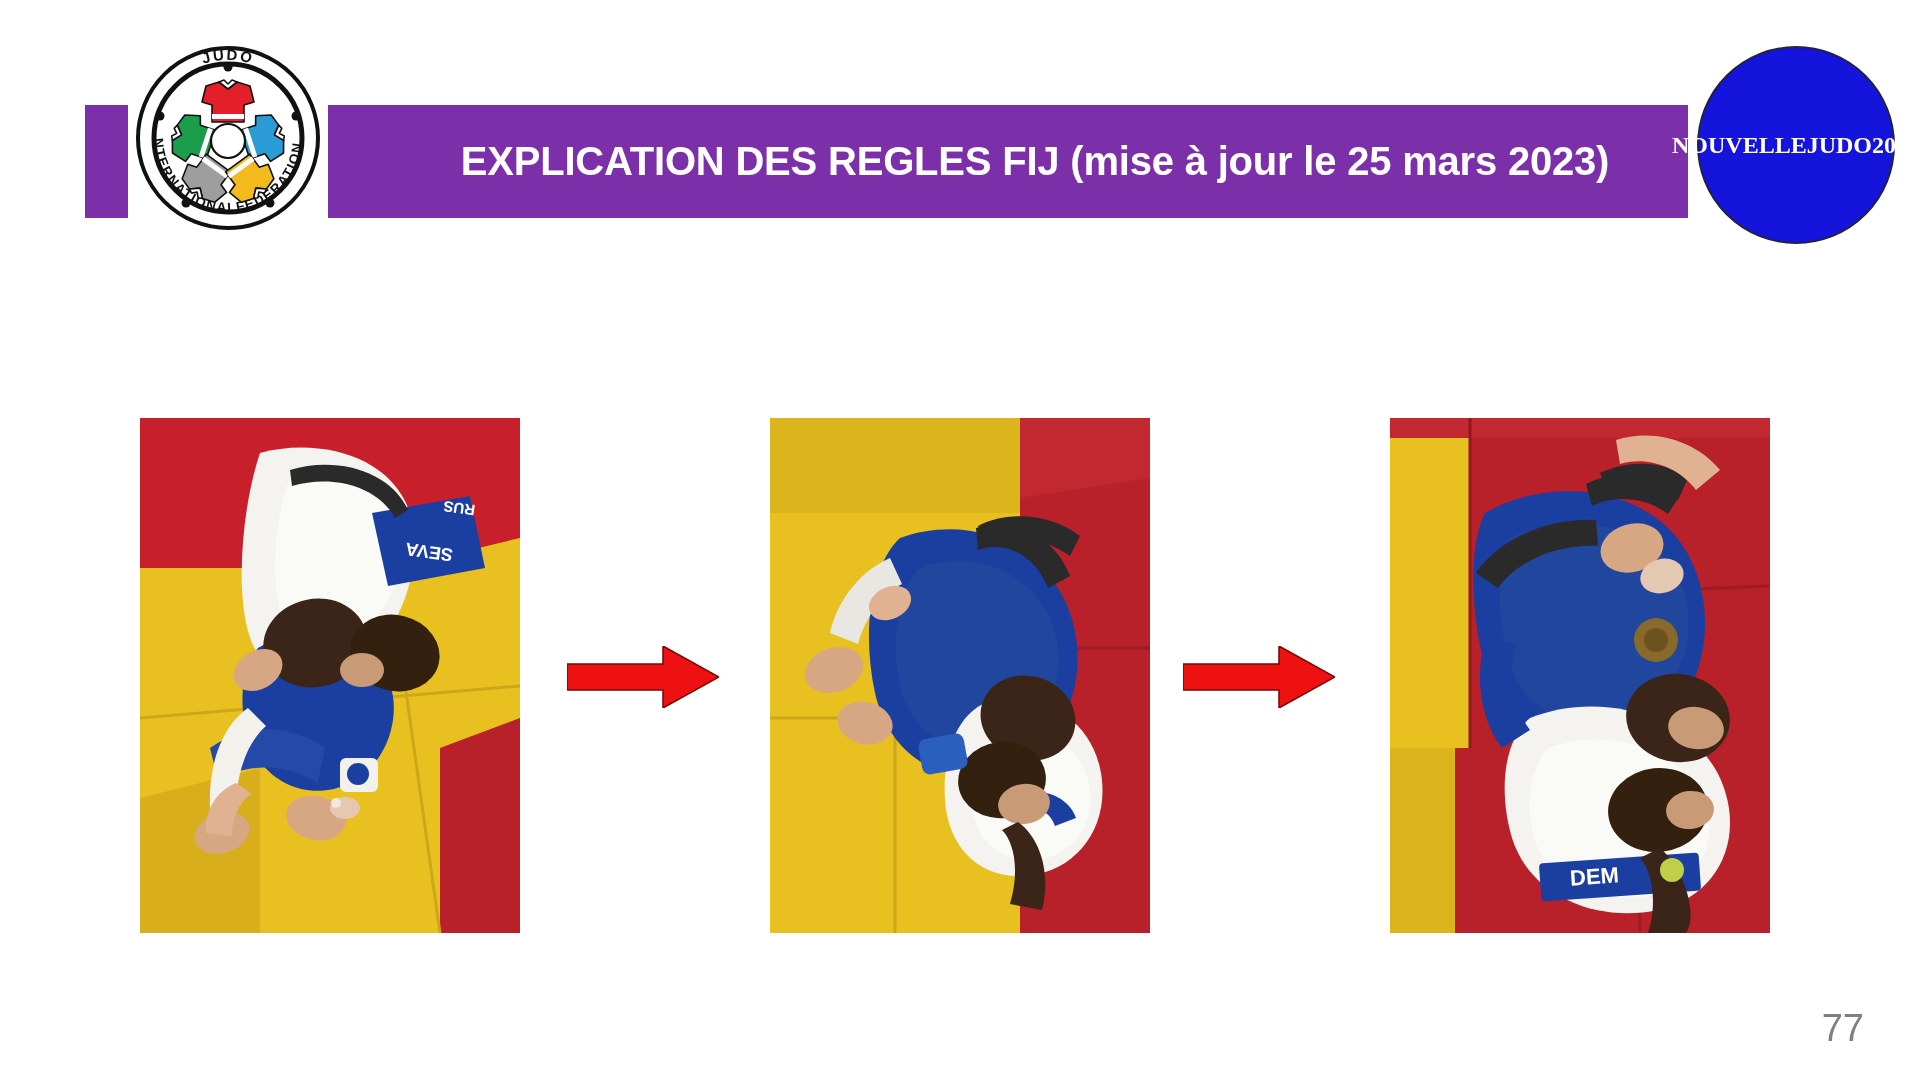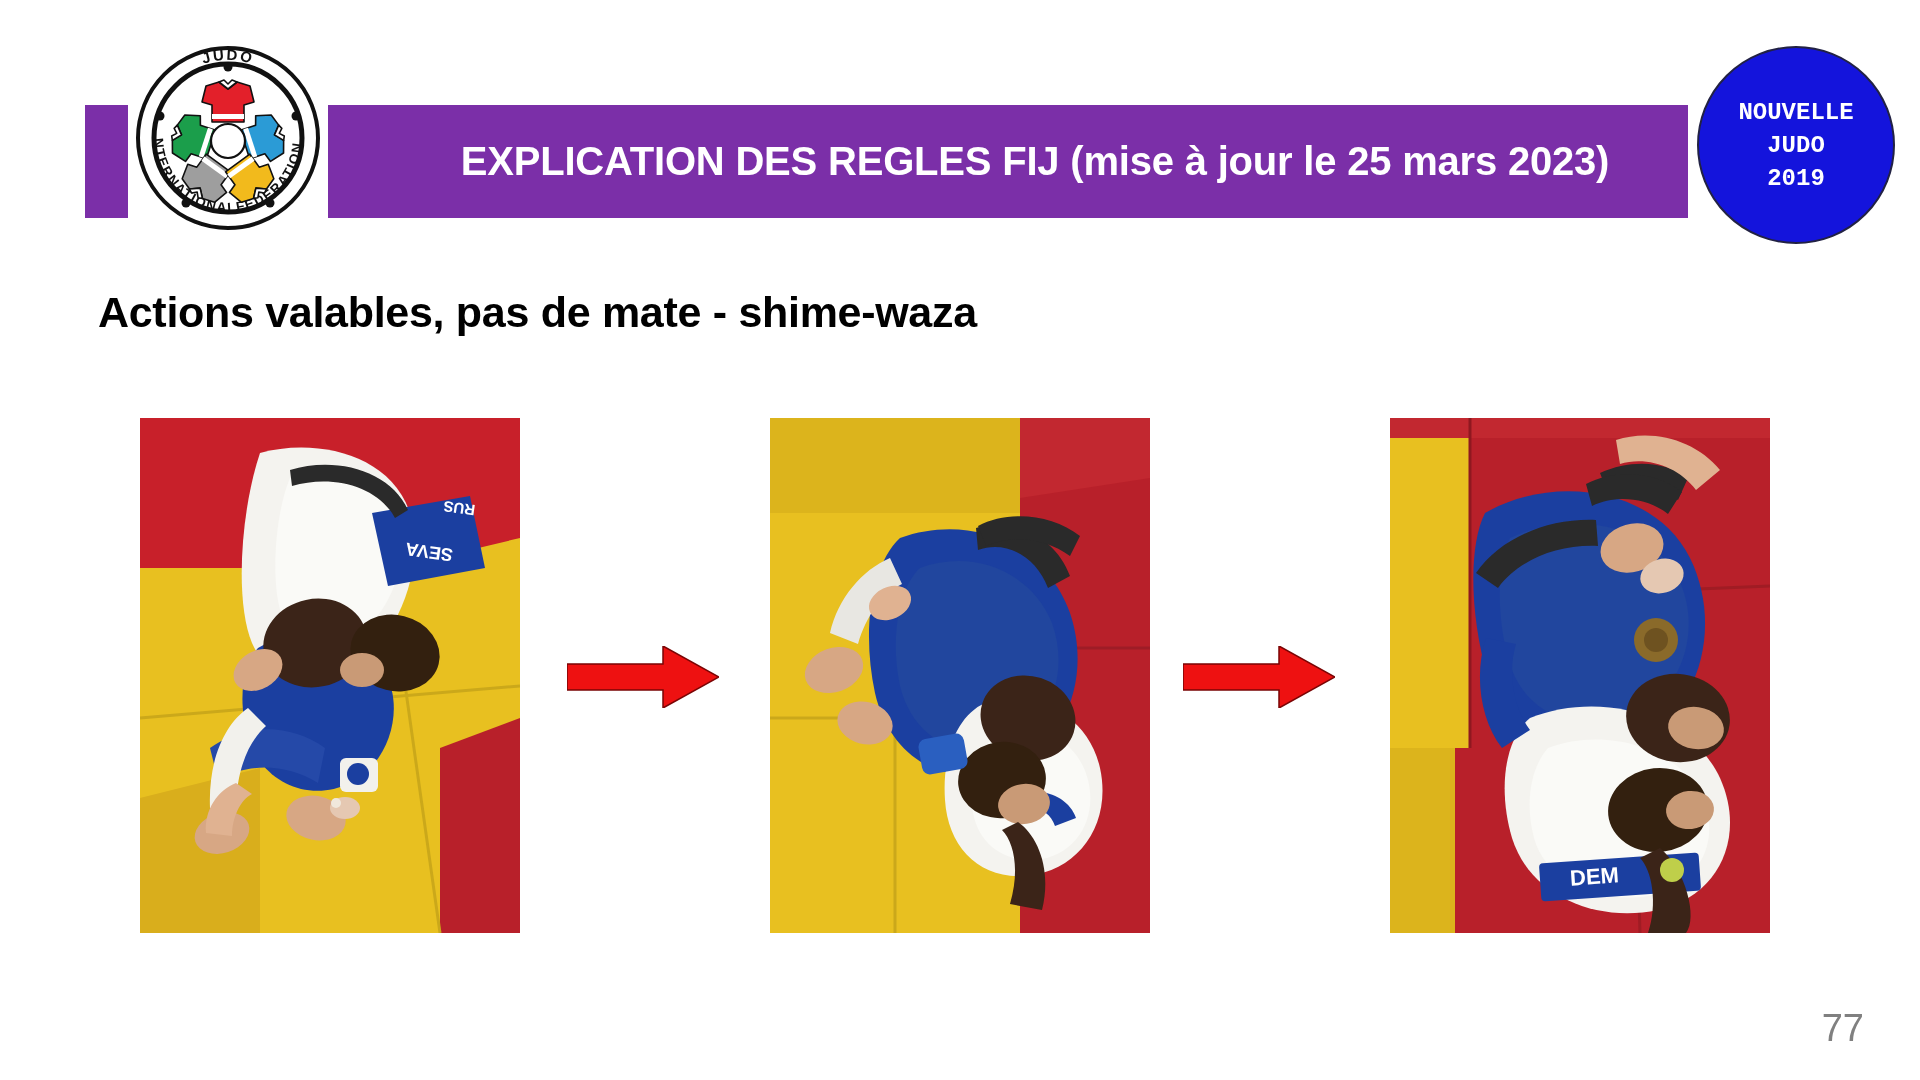--- a/index.html
+++ b/index.html
@@ -66,25 +66,25 @@
     position: absolute;
     left: 1697px;
     top: 46px;
     width: 198px;
     height: 198px;
     border-radius: 50%;
     background: #1414DC;
     border: 2px solid #222244;
     box-sizing: border-box;
     display: flex;
-    flex-direction: column;
+    flex-direction: row;
     align-items: center;
     justify-content: center;
     color: #ffffff;
-    font-family: Liberation Mono, monospace;
+    font-family: Liberation Serif, serif;
     font-weight: bold;
     font-size: 24px;
     line-height: 33px;
     text-align: center;
   }
 
   
   .subtitle {
     position: absolute;
     left: 98px;
@@ -213,21 +213,20 @@
       <circle cx="100" cy="103" r="17" fill="#ffffff" stroke="#111111" stroke-width="2.2"></circle>
     </svg>
   </div>
 
   <div class="info-badge">
     <span>NOUVELLE</span>
     <span>JUDO</span>
     <span>2019</span>
   </div>
 
-  <div class="subtitle">Actions valables, pas de mate - shime-waza</div>
 
   <div class="photo-strip">
 
     <div class="photo photo-1">
       <svg viewBox="0 0 380 515" preserveAspectRatio="none" aria-hidden="true">
         <rect x="0" y="0" width="380" height="515" fill="#E8C020"></rect>
         <path d="M0,0 H170 V150 H0 Z" fill="#C8202A"></path>
         <path d="M170,0 H380 V120 L170,170 Z" fill="#C8202A"></path>
         <path d="M300,330 L380,300 V515 H300 Z" fill="#B8202A"></path>
         <path d="M0,380 L120,350 L120,515 L0,515 Z" fill="#D9AE1C"></path>

